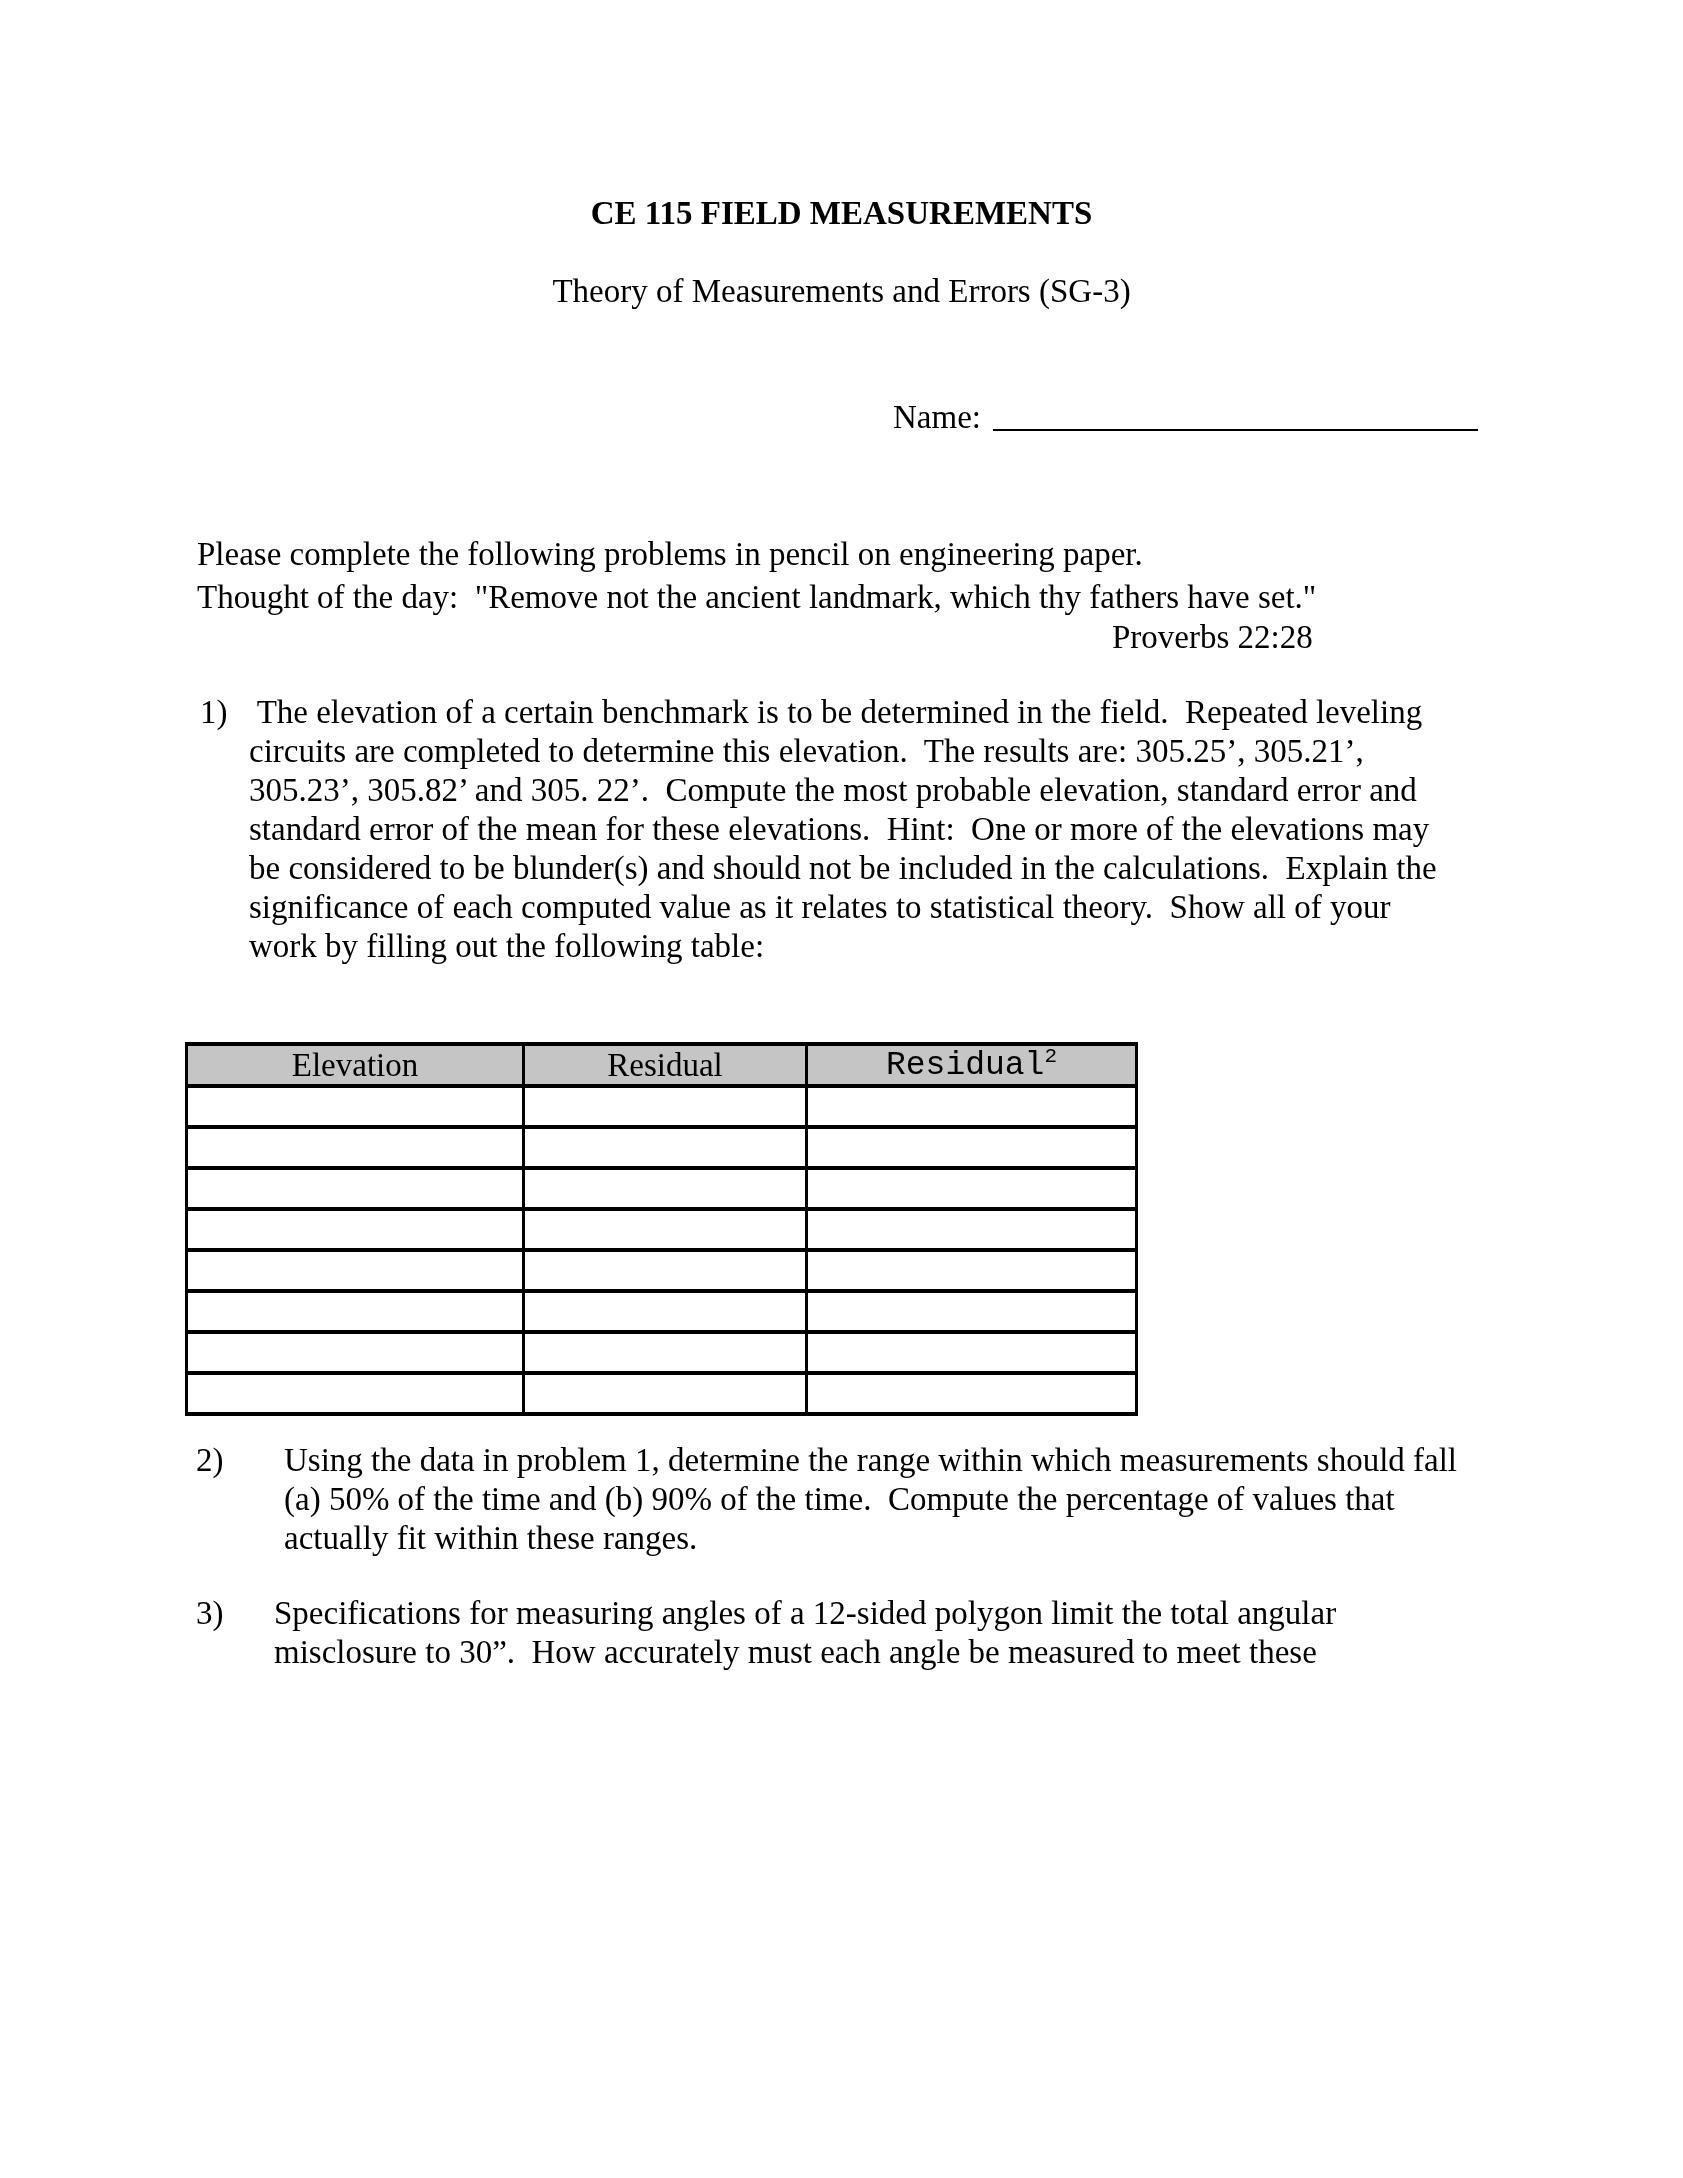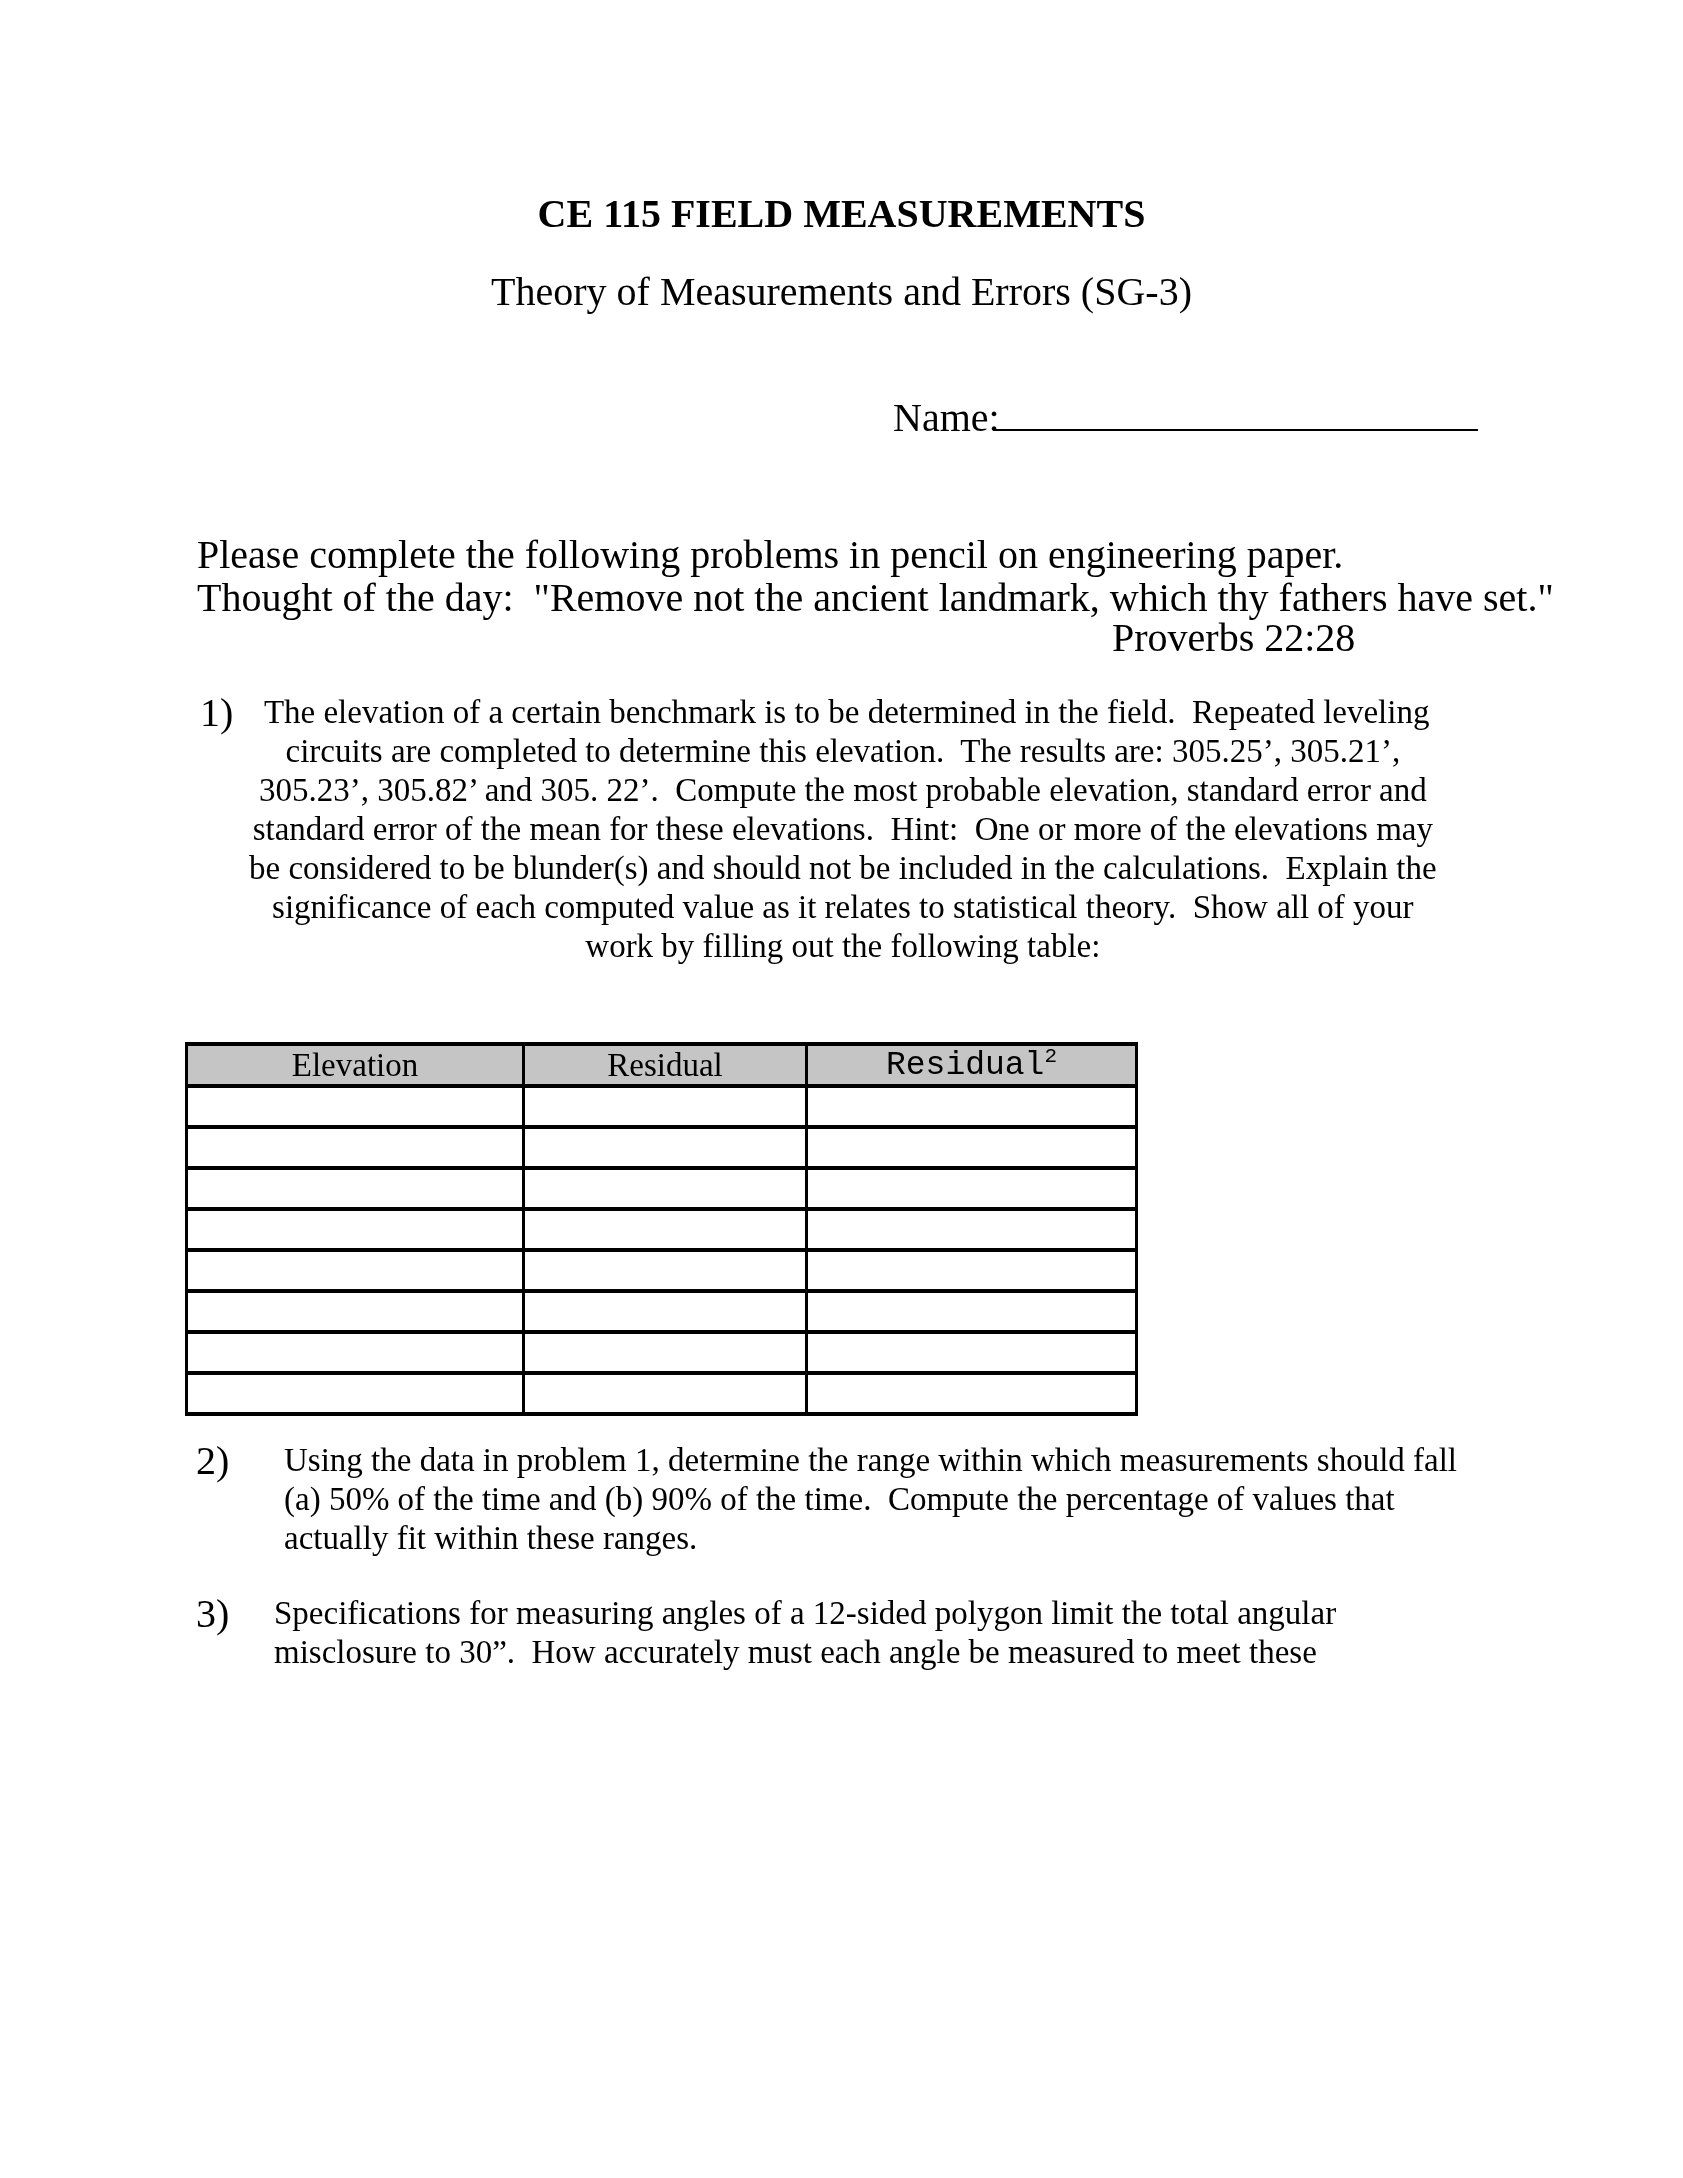--- a/index.html
+++ b/index.html
@@ -7,21 +7,21 @@
     width: 1683px;
     height: 2178px;
     background: #ffffff;
     color: #000000;
     font-family: "Liberation Serif", "DejaVu Serif", serif;
     position: relative;
     overflow: hidden;
   }
   .abs { position: absolute; }
   .centered { left: 0; width: 1683px; text-align: center; }
-  .t { font-size: 40px; line-height: 39px; white-space: pre; }
+  .t { font-size: 33px; line-height: 39px; white-space: pre; }
   .bold { font-weight: bold; }
   .text-col .line { font-size: 33px; line-height: 39px; white-space: pre; }
 
   .name-underline {
     left: 993px; top: 401px; width: 485px; height: 28px;
     border-bottom: 2px solid #000;
   }
 
   table.wt {
     position: absolute;
@@ -60,21 +60,21 @@
 <div class="abs t" style="left:893px; top:398px;">Name:</div>
 <div class="abs name-underline"></div>
 
 <div class="abs t" style="left:197px; top:503px;margin-top:32px;">Please complete the following problems in pencil on engineering paper.</div>
 
 <div class="abs t" style="left:197px; top:578px;">Thought of the day:  "Remove not the ancient landmark, which thy fathers have set."</div>
 <div class="abs t" style="left:1112px; top:618px;">Proverbs 22:28</div>
 
 <div>
   <div class="abs t" style="left:200px; top:693px;">1)</div>
-  <div class="abs text-col" style="left:249px; top:693px;text-align:center;">
+  <div class="abs text-col" style="left:249px; top:693px;">
     <div class="line"> The elevation of a certain benchmark is to be determined in the field.  Repeated leveling</div>
     <div class="line">circuits are completed to determine this elevation.  The results are: 305.25’, 305.21’,</div>
     <div class="line">305.23’, 305.82’ and 305. 22’.  Compute the most probable elevation, standard error and</div>
     <div class="line">standard error of the mean for these elevations.  Hint:  One or more of the elevations may</div>
     <div class="line">be considered to be blunder(s) and should not be included in the calculations.  Explain the</div>
     <div class="line">significance of each computed value as it relates to statistical theory.  Show all of your</div>
     <div class="line">work by filling out the following table:</div>
   </div>
 </div>
 

